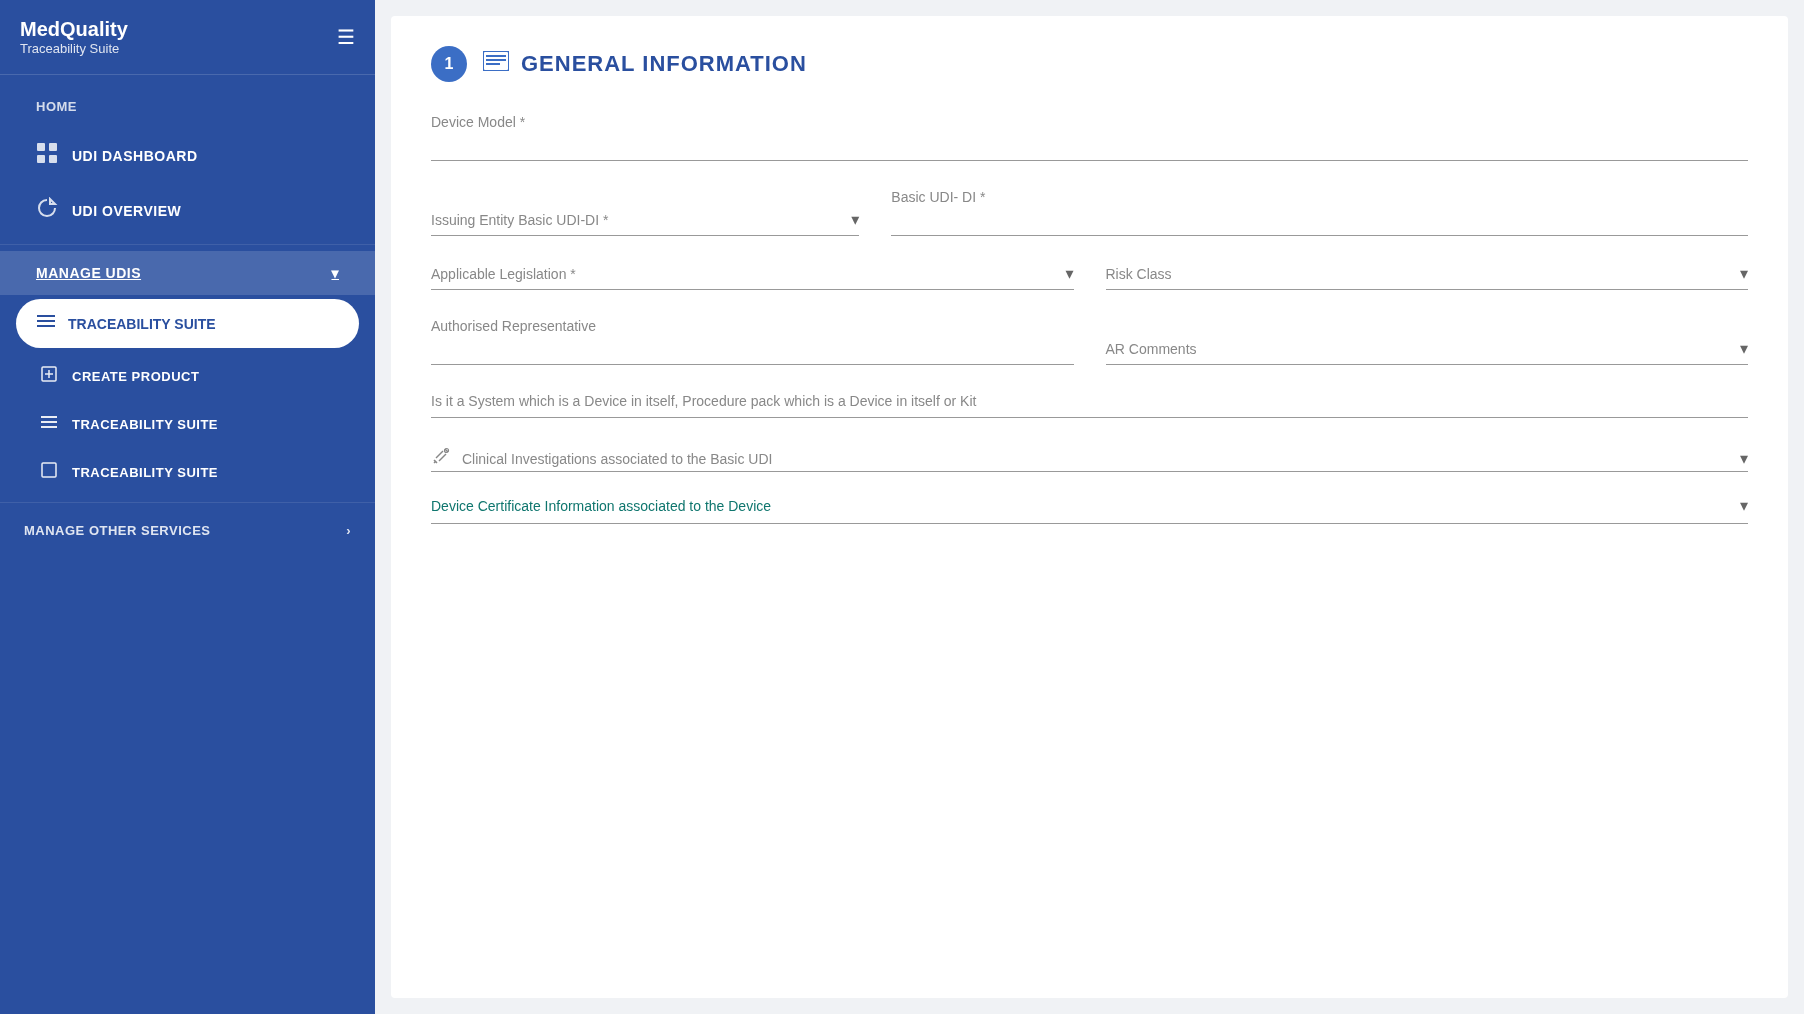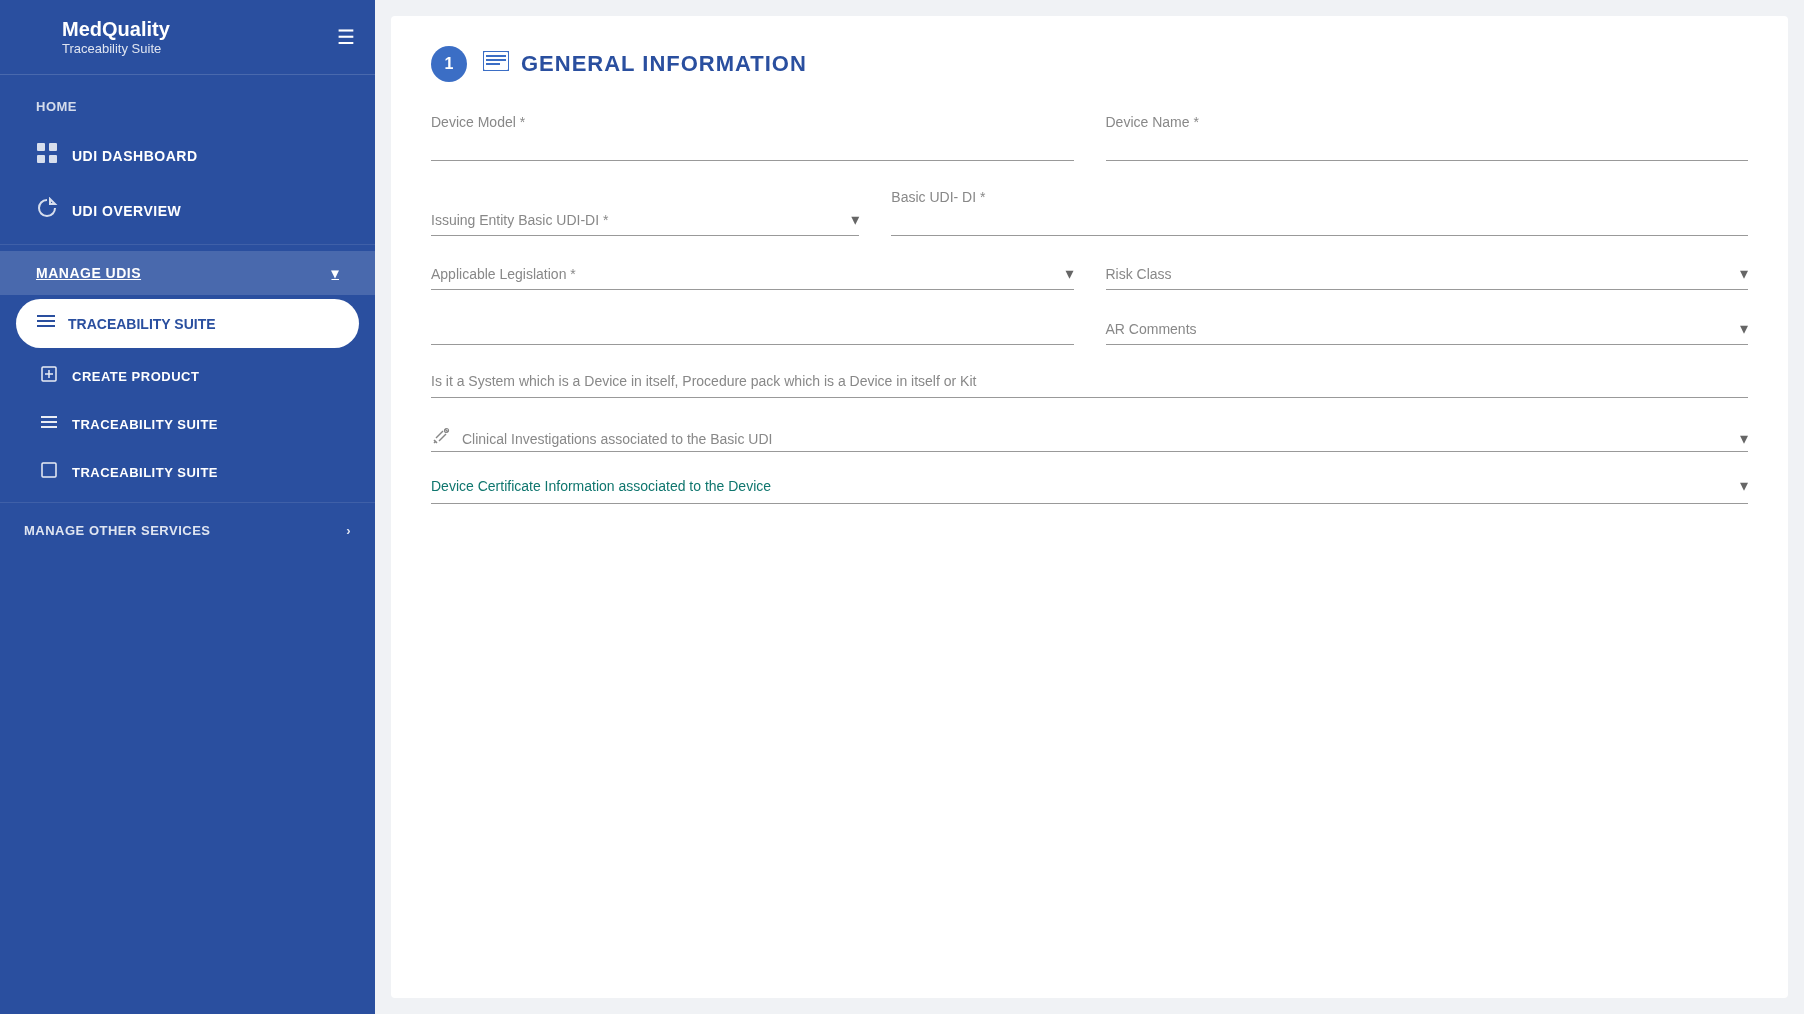--- a/index.html
+++ b/index.html
@@ -18,21 +18,20 @@
     .sidebar-header {
       background: #2a4f9f;
       padding: 18px 20px;
       display: flex;
       align-items: center;
       justify-content: space-between;
       border-bottom: 1px solid rgba(255,255,255,0.15);
     }
     .sidebar-brand {
       color: white;
-      margin-left: 42px;
     }
     .sidebar-brand .brand-name {
       font-size: 20px;
       font-weight: 700;
       display: block;
     }
     .sidebar-brand .brand-sub {
       font-size: 13px;
       opacity: 0.85;
       display: block;
@@ -359,24 +358,20 @@
         </svg>
       </span>
       <span class="section-title">GENERAL INFORMATION</span>
     </div>
 
     <div class="form-row">
       <div class="form-field wide">
         <label>Device Model *</label>
         <input type="text" style="">
       </div>
-      <div class="form-field wide">
-        <label>Device Name *</label>
-        <input type="text" style="">
-      </div>
     </div>
 
     <div class="form-row">
       <div class="form-field-select">
         <label>Issuing Entity Basic UDI-DI *</label>
         <span class="dropdown-arrow">▾</span>
       </div>
       <div class="form-field wide">
         <label>Basic UDI- DI *</label>
         <input type="text" style="">
@@ -389,20 +384,21 @@
         <span class="dropdown-arrow">▾</span>
       </div>
       <div class="form-field-select">
         <label>Risk Class</label>
         <span class="dropdown-arrow">▾</span>
       </div>
     </div>
 
     <div class="form-row">
       <div class="form-field">
+        <label>Authorised Representative</label>
         <input type="text" style="">
       </div>
       <div class="form-field-select">
         <label>AR Comments</label>
         <span class="dropdown-arrow">▾</span>
       </div>
     </div>
 
     <div class="form-row">
       <div class="form-field wide" style="flex:1; border-bottom: 1.5px solid #999; padding-bottom:8px;">

